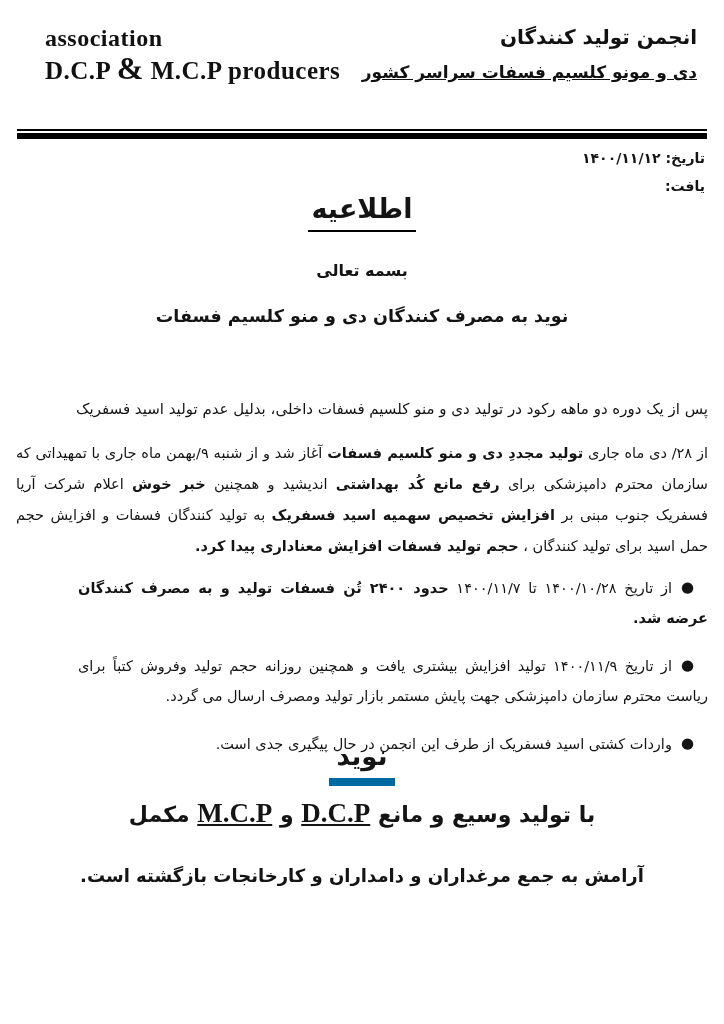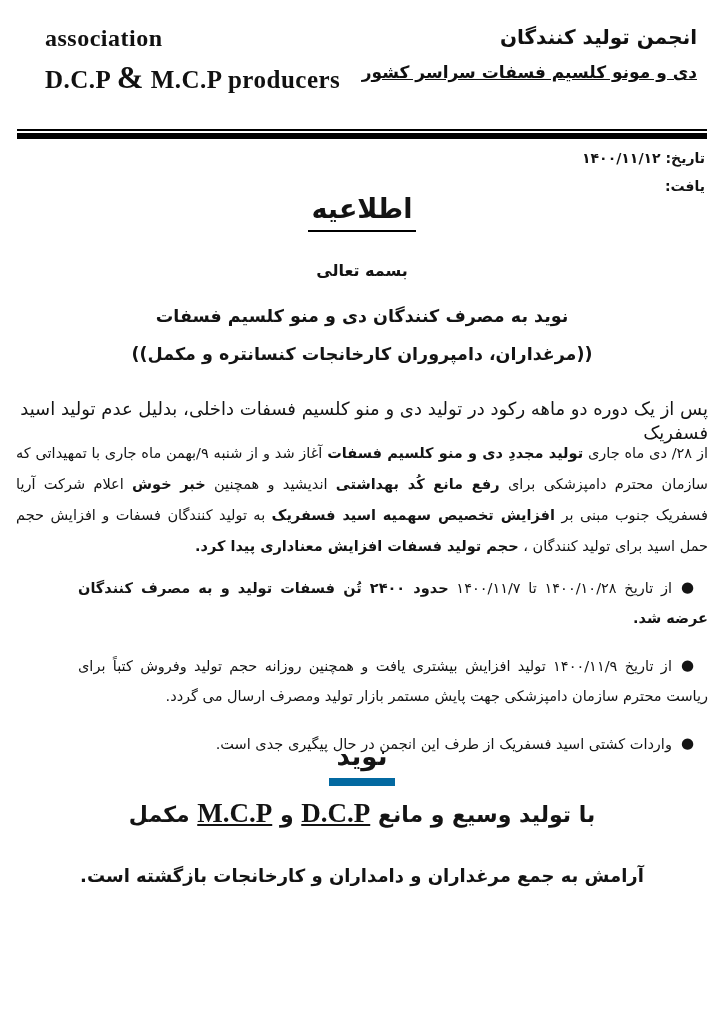--- a/index.html
+++ b/index.html
@@ -9,21 +9,21 @@
     direction:rtl;
     font-family:"DejaVu Sans", sans-serif;
     -webkit-font-smoothing:antialiased;
   }
   .abs { position:absolute; }
 
   
   .en-header { left:45px; top:24px; direction:ltr; text-align:left;
     font-family:"Liberation Serif", serif; font-weight:bold; color:#111; }
   .en-line1 { font-size:24px; letter-spacing:0.5px; line-height:28px; }
-  .en-line2 { font-size:25px; line-height:30px; margin-top:9px; letter-spacing:0.5px; }
+  .en-line2 { font-size:25px; line-height:30px; letter-spacing:0.5px; }
   .en-amp   { font-size:32px; line-height:1; }
 
   .fa-header { right:27px; top:26px; text-align:right; font-weight:bold; color:#111; }
   .fa-line1 { font-size:20px; line-height:22px; margin-left:35px; }
   .fa-line2 { font-size:17px;  line-height:24px; margin-top:12px;text-decoration:underline; }
 
   .rule { left:17px; right:17px; top:129px; height:2px;
     border-top:2px solid #000; border-bottom:6px solid #000; }
 
   .meta-line { right:19px; font-weight:bold; font-size:14px; line-height:22px; text-align:right; }
@@ -33,21 +33,21 @@
   
   .center-block { left:0; right:0; text-align:center; }
   .notice-title { top:192px; }
   .notice-title span { display:inline-block; font-weight:bold; font-size:27px;
     line-height:34px; padding:0 3px 4px; border-bottom:2.5px solid #000; }
   .bismillah { top:261px; font-weight:bold; font-size:16px; }
   .subject1  { top:306px; font-weight:bold; font-size:17.5px; }
   .subject2  { top:344px; font-weight:bold; font-size:17.5px; }
 
   
-  .intro { right:16px; left:16px; top:397px; font-size:18px; line-height:24px; text-align:right; }
+  .intro { right:16px; left:16px; top:397px; font-size:15px; line-height:24px; text-align:right; }
   .para  { right:16px; left:16px; top:438px; font-size:14.5px; line-height:31px; text-align:justify; }
   .bold  { font-weight:bold; }
   .latin { font-family:"Liberation Serif", serif; font-weight:bold; font-size:27px; line-height:1;text-decoration:underline; }
 
   .bullets { right:16px; left:78px; top:573px; font-size:14.5px; line-height:30px; }
   .bullet  { text-indent:14px; text-align:justify; margin-bottom:18px; }
   .bullet .marker { display:inline-block; text-indent:0; font-size:15px; margin-left:9px;
     transform:translateY(-1px); }
 
   
@@ -84,21 +84,20 @@
   </div>
   <div class="abs meta-line meta-number">
     <span>یافت:</span>
   </div>
 
   <div class="abs center-block notice-title">
     <span>اطلاعیه</span>
   </div>
   <div class="abs center-block bismillah">بسمه تعالی</div>
   <div class="abs center-block subject1">نوید به مصرف کنندگان دی و منو کلسیم فسفات</div>
-  <div class="abs center-block subject2">((مرغداران، دامپروران کارخانجات کنسانتره و مکمل))</div>
 
   <div class="abs intro">پس از یک دوره دو ماهه رکود در تولید دی و منو کلسیم فسفات داخلی، بدلیل عدم تولید اسید فسفریک</div>
   <div class="abs para"><span>از ۲۸/ دی ماه جاری </span><span class="bold">تولید مجددِ دی و منو کلسیم فسفات</span><span> آغاز شد و از شنبه ۹/بهمن ماه جاری با تمهیداتی که سازمان محترم دامپزشکی برای </span><span class="bold">رفع مانع کُد بهداشتی</span><span> اندیشید و همچنین </span><span class="bold">خبر خوش</span><span> اعلام شرکت آریا فسفریک جنوب مبنی بر </span><span class="bold">افزایش تخصیص سهمیه اسید فسفریک</span><span> به تولید کنندگان فسفات و افزایش حجم حمل اسید برای تولید کنندگان ، </span><span class="bold">حجم تولید فسفات افزایش معناداری پیدا کرد.</span></div>
 
   <div class="abs bullets">
     <div class="bullet">
       <span class="marker">●</span><span><span>از تاریخ ۱۴۰۰/۱۰/۲۸ تا ۱۴۰۰/۱۱/۷ </span><span class="bold">حدود ۲۴۰۰ تُن فسفات تولید و به مصرف کنندگان عرضه شد.</span></span>
     </div>
     <div class="bullet">
       <span class="marker">●</span><span><span>از تاریخ ۱۴۰۰/۱۱/۹ تولید افزایش بیشتری یافت و همچنین روزانه حجم تولید وفروش کتباً برای ریاست محترم سازمان دامپزشکی جهت پایش مستمر بازار تولید ومصرف ارسال می گردد.</span></span>

